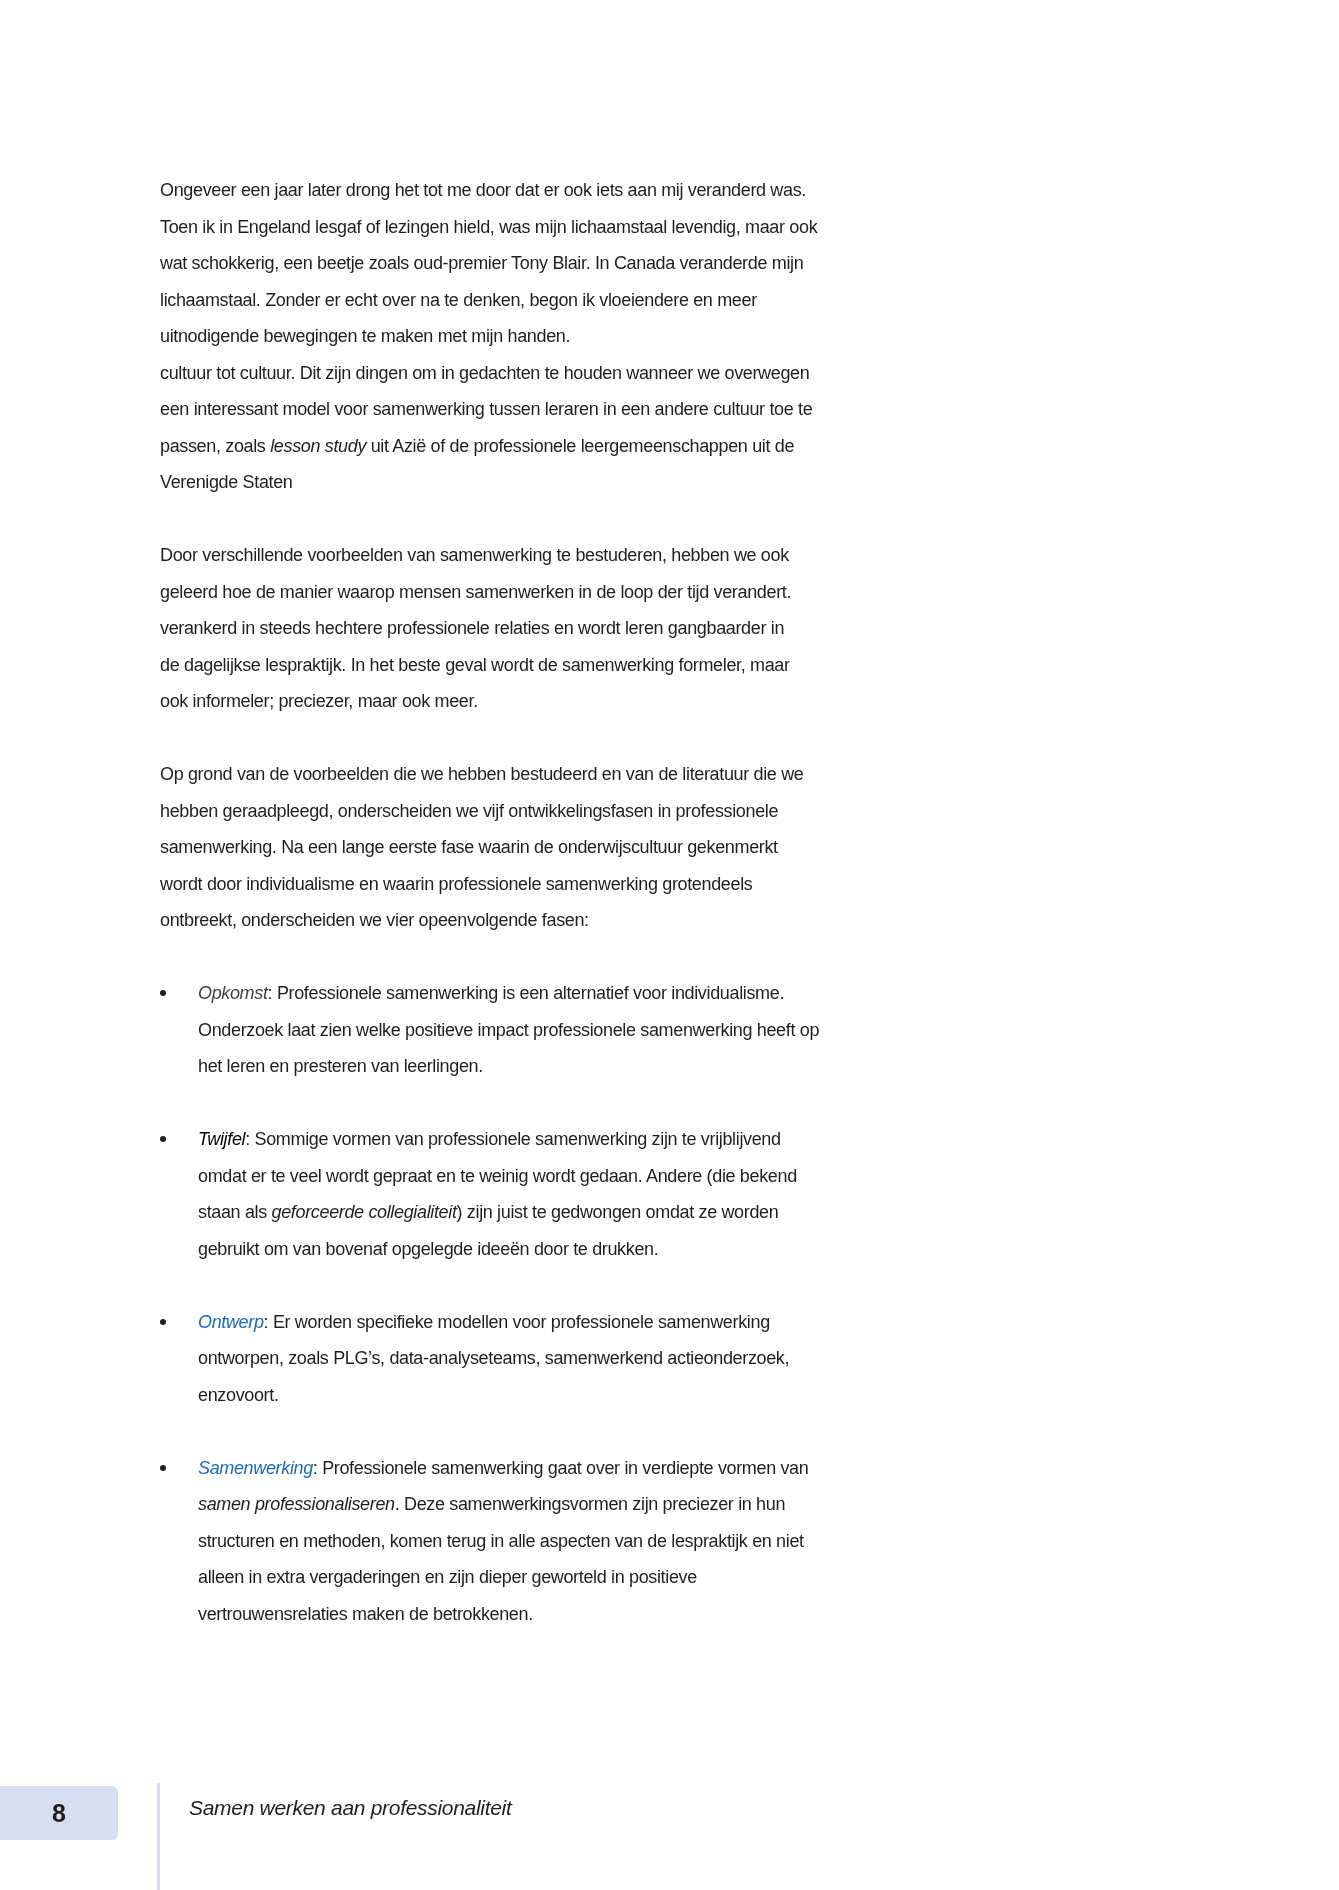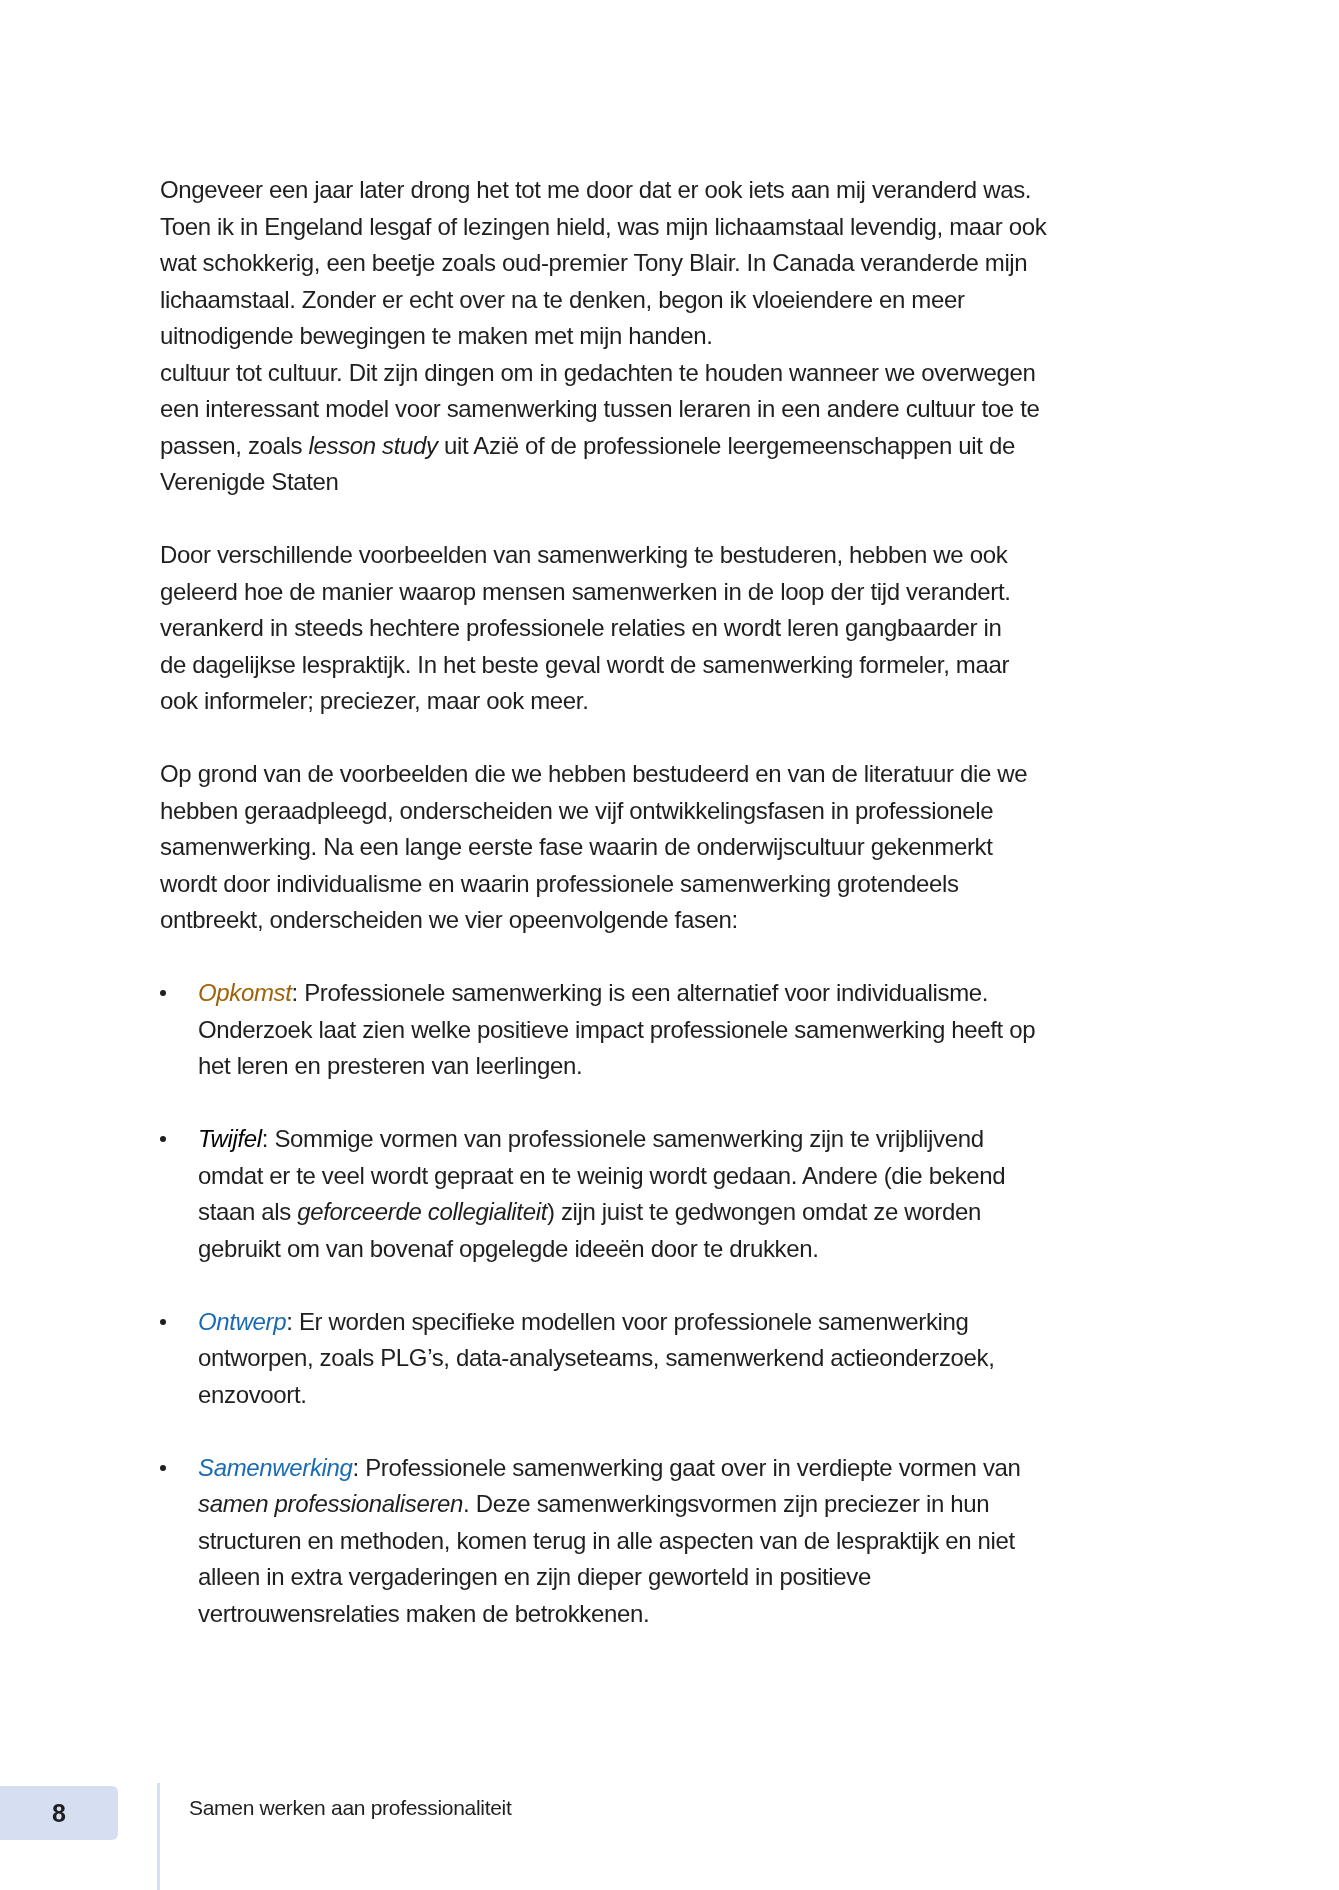--- a/index.html
+++ b/index.html
@@ -1,30 +1,30 @@
 <!DOCTYPE html>
 <html><head>
 <meta charset="utf-8">
 <style>
   html, body { margin: 0; padding: 0; background: #ffffff; }
   body { width: 1339px; height: 1890px; position: relative; overflow: hidden;
          font-family: "Liberation Sans", sans-serif; color: #1f1f1f; }
   .content { position: absolute; left: 160px; top: 172px; width: 1040px; }
   .para { margin: 0 0 36.5px 0; }
-  .line { display: block; font-size: 24px; line-height: 36.5px; white-space: nowrap; letter-spacing: -0.35px; }
+  .line { display: block; font-size: 18px; line-height: 36.5px; white-space: nowrap; letter-spacing: -0.35px; }
   .seg-italic { font-style: italic; }
   .seg-term { font-style: italic; color: #1a6bb3; }
   .bullets { list-style: none; margin: 0; padding: 0; }
   .bullet-item { position: relative; padding-left: 38px; margin: 0 0 36.5px 0; }
   .bullet-dot { position: absolute; left: 0; top: 15px; width: 6px; height: 6px; border-radius: 50%; background: #1f1f1f; }
   .footer-page-box { position: absolute; left: 0; top: 1786px; width: 118px; height: 54px;
          background: #d6dff2; border-radius: 0 6px 6px 0; display: flex; align-items: center; justify-content: center;
          font-weight: bold; font-size: 25px; color: #1f1f1f; }
   .footer-rule { position: absolute; left: 157px; top: 1783px; width: 3px; height: 107px; background: #d6dff2; }
-  .footer-title { position: absolute; left: 189px; top: 1796px; font-size: 21px; color: #1f1f1f; letter-spacing: -0.3px; }
+  .footer-title { position: absolute; left: 189px; top: 1796px; font-size: 21px; font-style: italic; color: #1f1f1f; letter-spacing: -0.3px; }
 </style>
 </head>
 <body>
 
 <div class="content">
   <div id="paragraphs">
       <p class="para">
         <span class="line"><span>Ongeveer een jaar later drong het tot me door dat er ook iets aan mij veranderd was.</span></span>
         <span class="line"><span>Toen ik in Engeland lesgaf of lezingen hield, was mijn lichaamstaal levendig, maar ook</span></span>
         <span class="line"><span>wat schokkerig, een beetje zoals oud-premier Tony Blair. In Canada veranderde mijn</span></span>
@@ -46,21 +46,21 @@
         <span class="line"><span>Op grond van de voorbeelden die we hebben bestudeerd en van de literatuur die we</span></span>
         <span class="line"><span>hebben geraadpleegd, onderscheiden we vijf ontwikkelingsfasen in professionele</span></span>
         <span class="line"><span>samenwerking. Na een lange eerste fase waarin de onderwijscultuur gekenmerkt</span></span>
         <span class="line"><span>wordt door individualisme en waarin professionele samenwerking grotendeels</span></span>
         <span class="line"><span>ontbreekt, onderscheiden we vier opeenvolgende fasen:</span></span>
       </p>
     </div>
   <ul class="bullets" id="bullets">
       <li class="bullet-item">
         <span class="bullet-dot"></span>
-        <span class="line"><span class="seg-term" style="color: #a16207;">Opkomst</span><span>: Professionele samenwerking is een alternatief voor individualisme.</span></span>
+        <span class="line"><span class="seg-term" style="color: #404040;">Opkomst</span><span>: Professionele samenwerking is een alternatief voor individualisme.</span></span>
         <span class="line"><span>Onderzoek laat zien welke positieve impact professionele samenwerking heeft op</span></span>
         <span class="line"><span>het leren en presteren van leerlingen.</span></span>
       </li>
       <li class="bullet-item">
         <span class="bullet-dot"></span>
         <span class="line"><span class="seg-term" style="color: #000000;">Twijfel</span><span>: Sommige vormen van professionele samenwerking zijn te vrijblijvend</span></span>
         <span class="line"><span>omdat er te veel wordt gepraat en te weinig wordt gedaan. Andere (die bekend</span></span>
         <span class="line"><span>staan als </span><span class="seg-italic">geforceerde collegialiteit</span><span>) zijn juist te gedwongen omdat ze worden</span></span>
         <span class="line"><span>gebruikt om van bovenaf opgelegde ideeën door te drukken.</span></span>
       </li>

